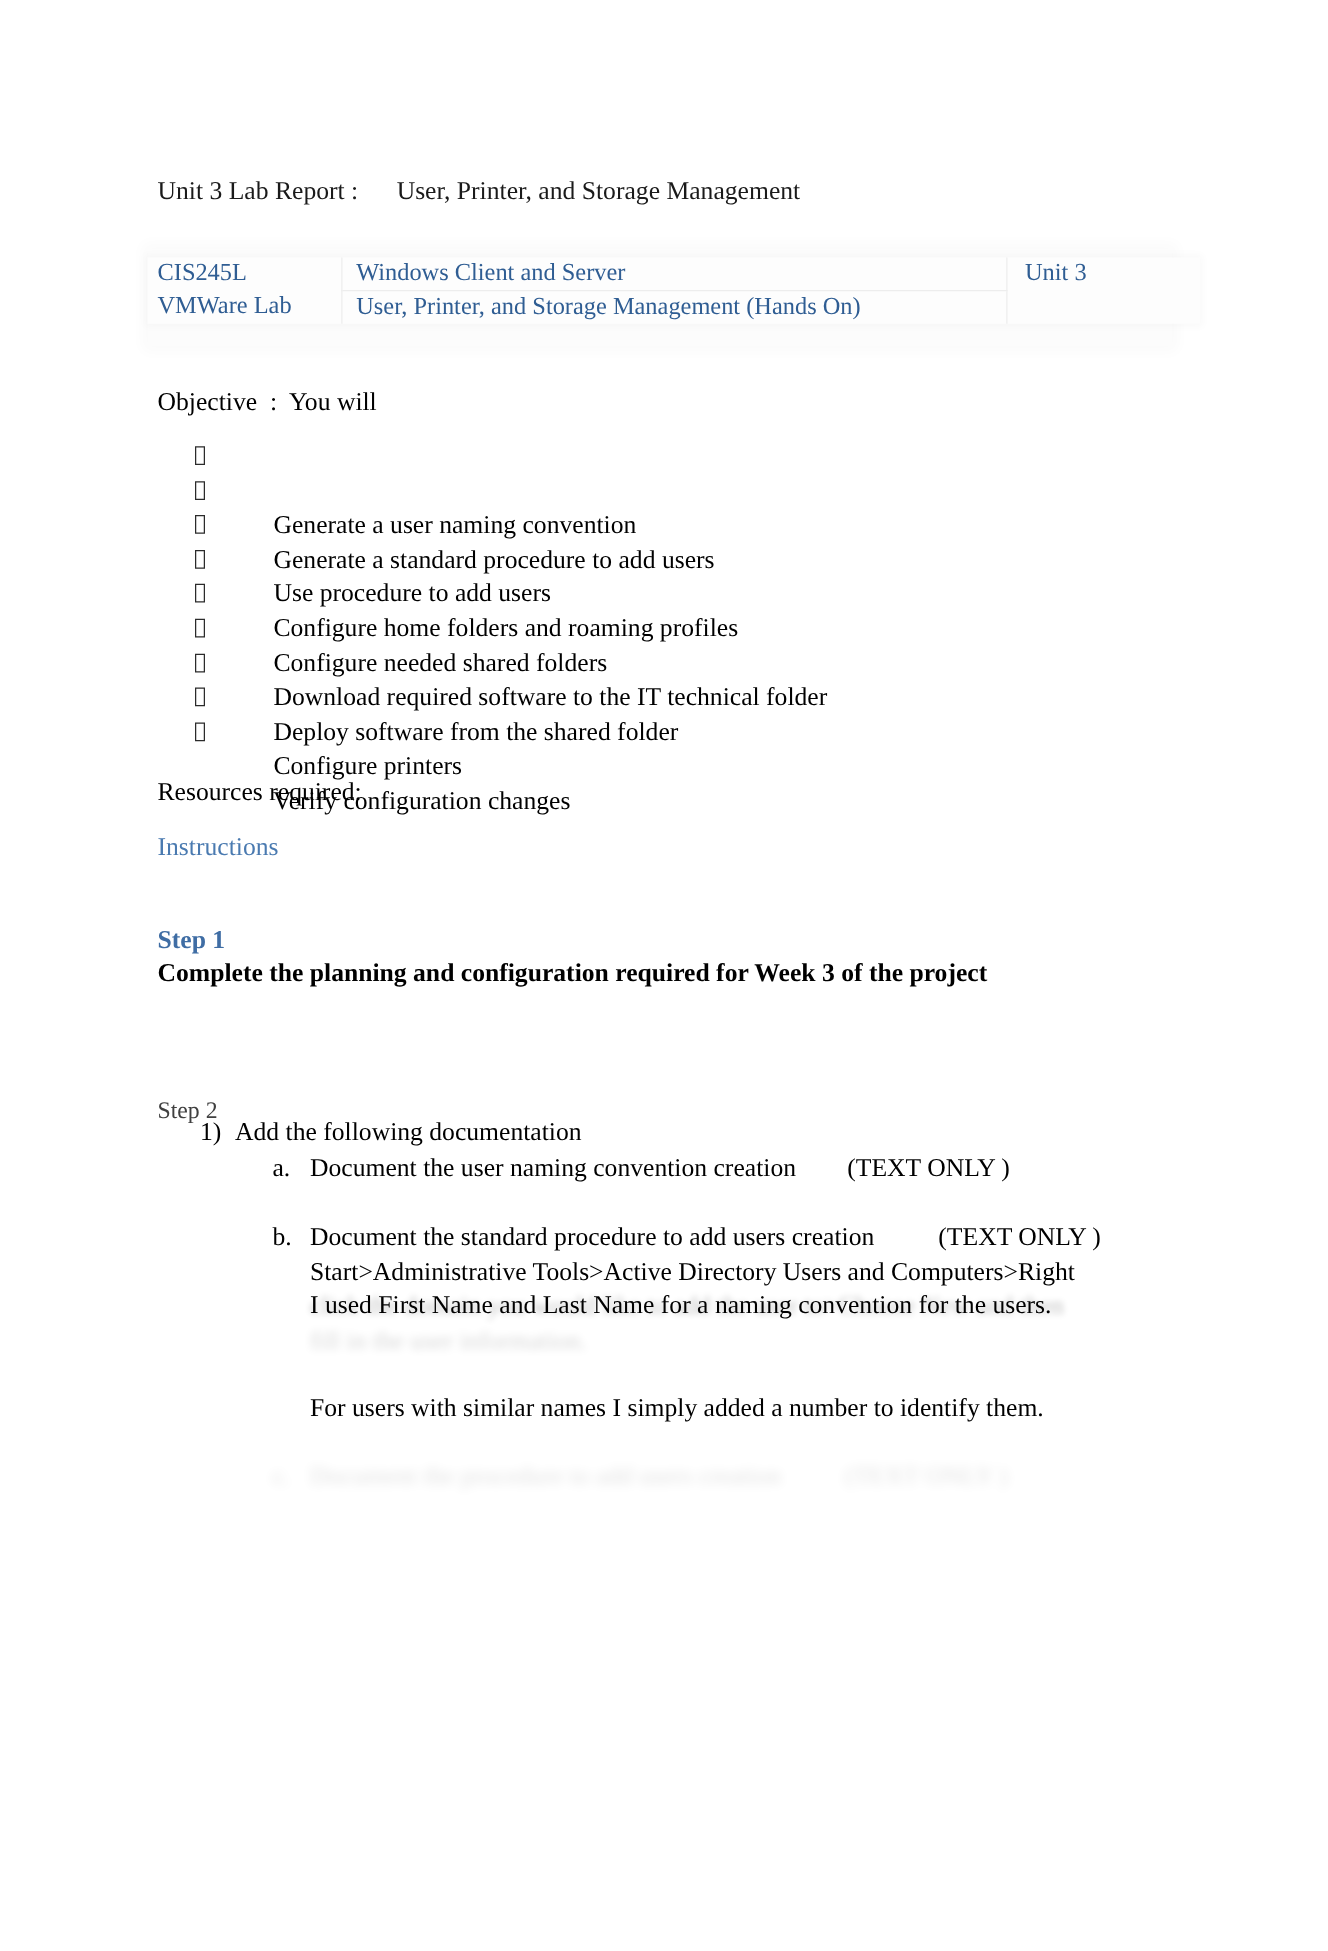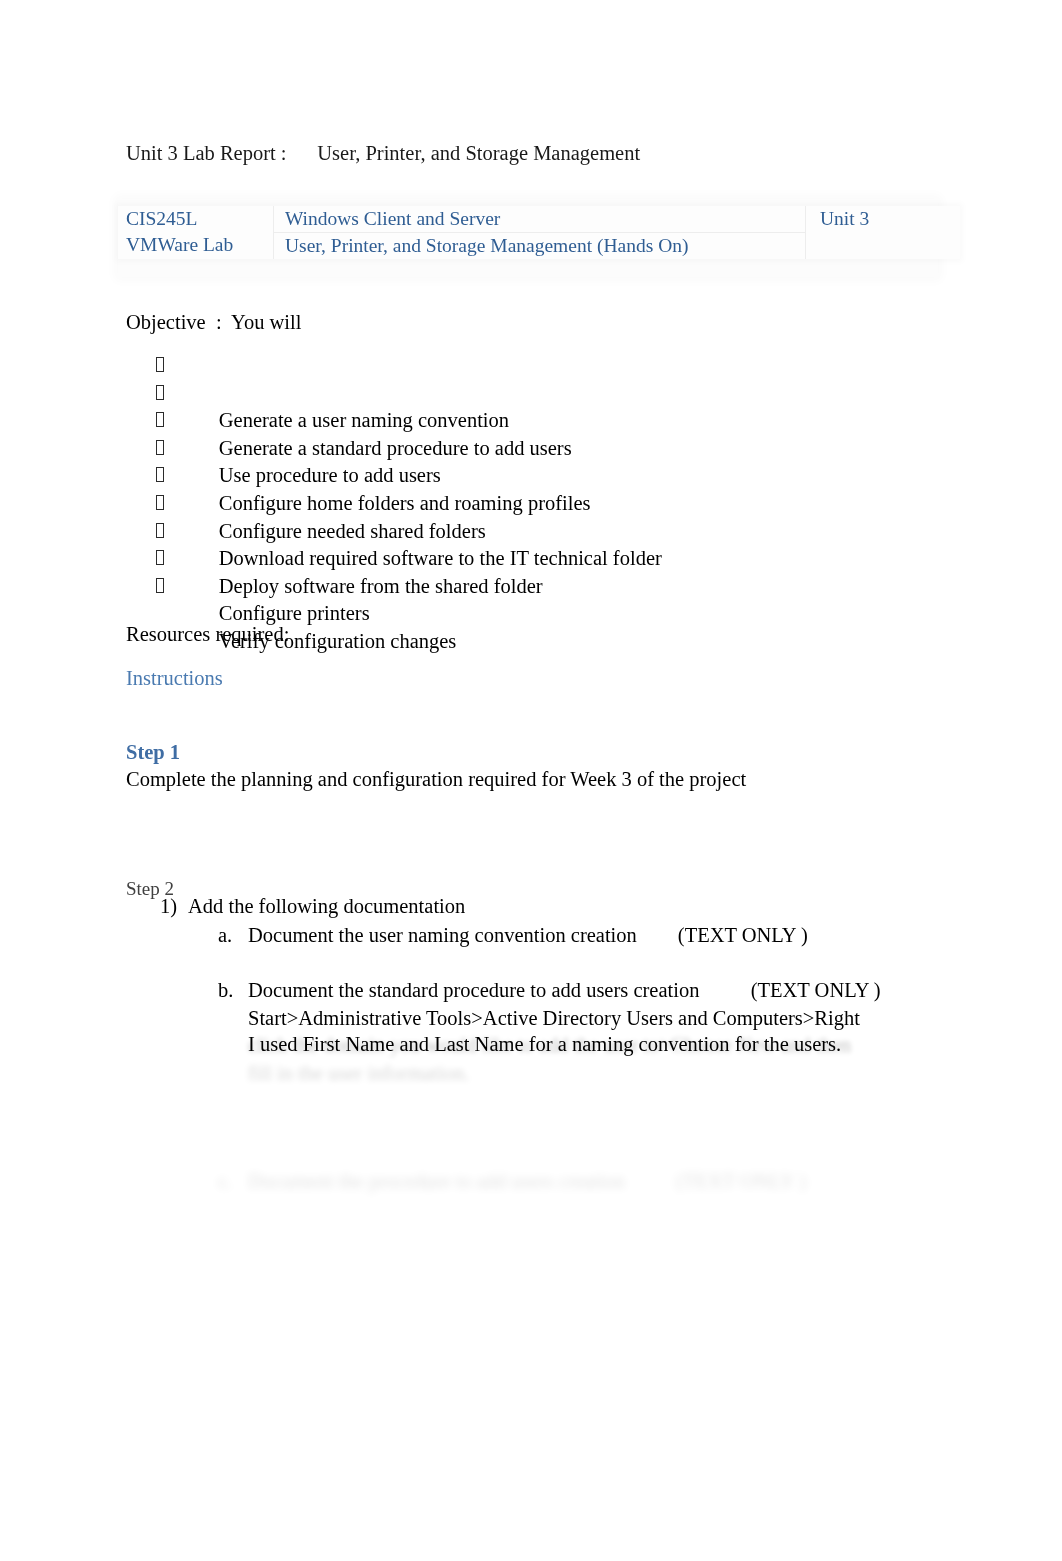--- a/index.html
+++ b/index.html
@@ -142,20 +142,21 @@
     white-space: pre;
     font-weight: bold;
   }
   .step1-body {
     position: absolute;
     left: 126px;
     top: 766px;
     font-size: 20.5px;
     line-height: 26px;
     white-space: pre;
+    font-weight: bold;
   }
 
   .step2-head {
     position: absolute;
     left: 126px;
     top: 852px;
     font-size: 19px;
     line-height: 26px;
     color: #404040;
     white-space: pre;
@@ -313,20 +314,21 @@
   <div class="lvl1">
     <span class="num">1)</span><span class="l1text">Add the following documentation</span>
   </div>
 
   <div class="lvl2 lvl2-a">
     <span class="alpha">a.</span><span class="l2text">Document the user naming convention creation        (TEXT ONLY )</span>
   </div>
 
   <div class="answer-block">
     <span style="display:block">I used First Name and Last Name for a naming convention for the users.</span>
+    <span style="display:block">For users with similar names I simply added a number to identify them.</span>
   </div>
 
   <div class="lvl2 lvl2-b">
     <span class="alpha">b.</span><span class="l2text">Document the standard procedure to add users creation          (TEXT ONLY )</span>
     <span class="l2cont">Start&gt;Administrative Tools&gt;Active Directory Users and Computers&gt;Right</span>
     <span class="l2cont fade-1">click the domain you would like to add the user to&gt;Choose New and then</span>
     <span class="l2cont fade-2">fill in the user information.</span>
   </div>
 
   <div class="lvl2 lvl2-c fade-3">

